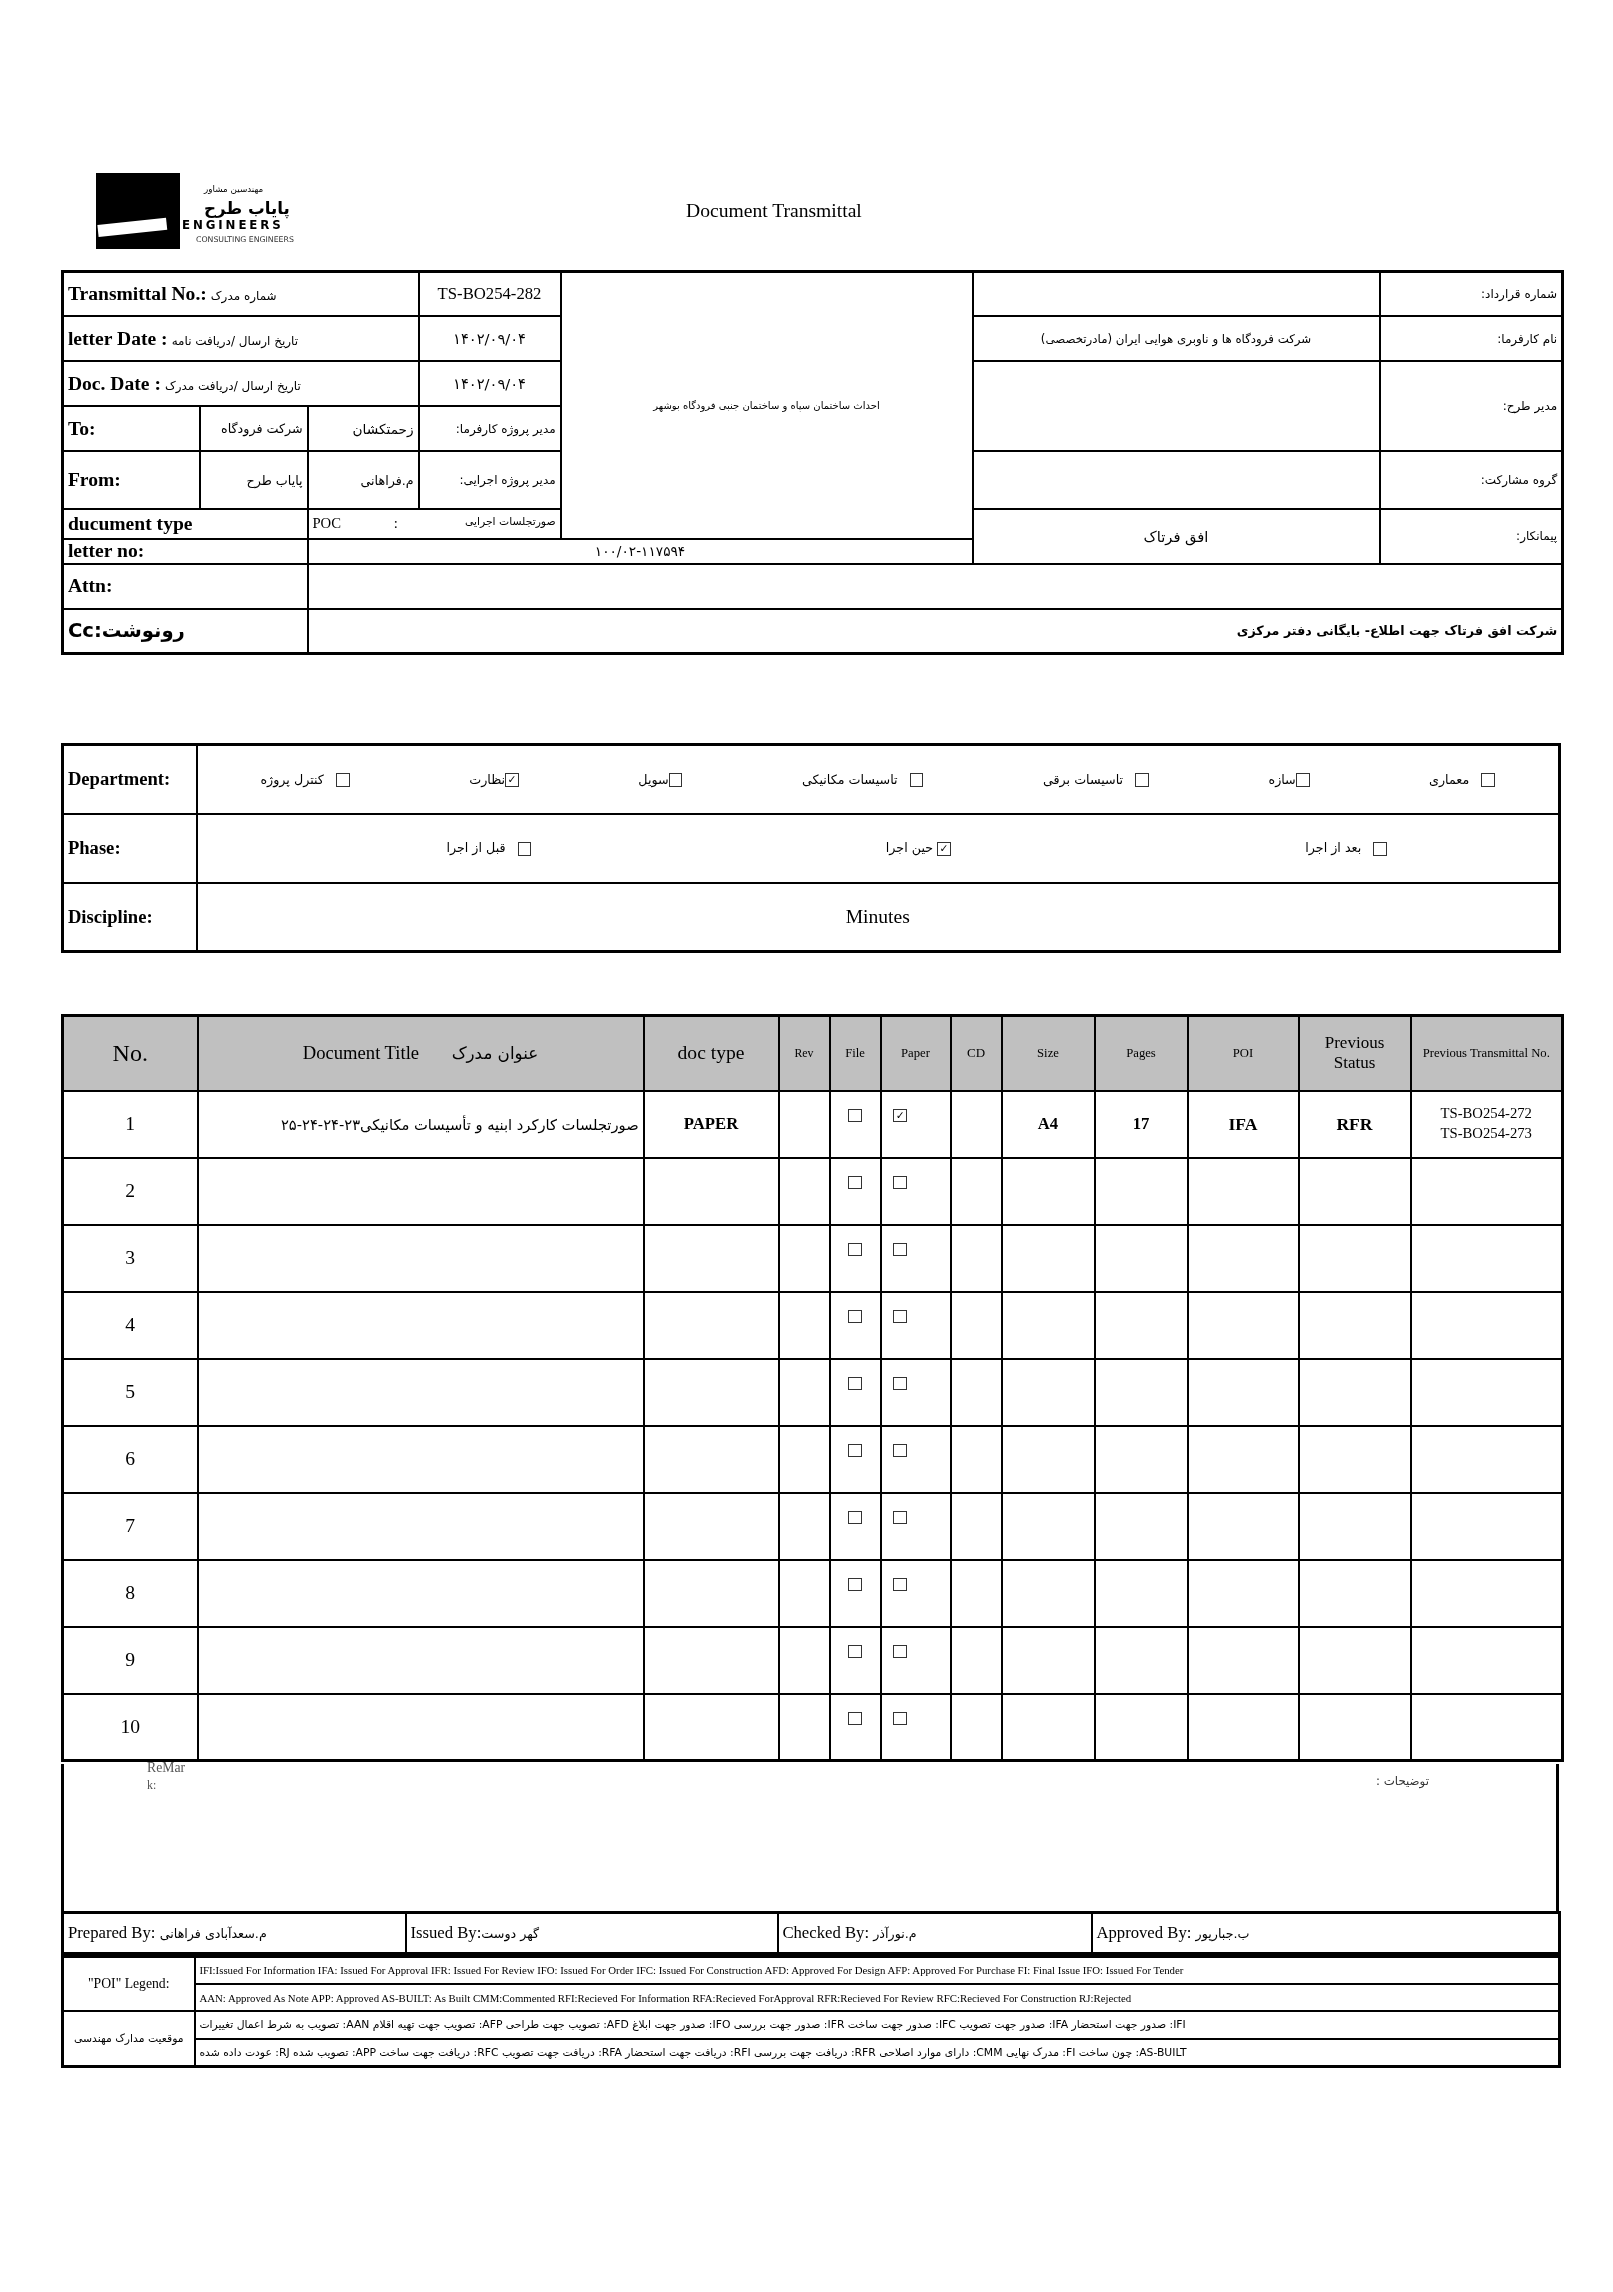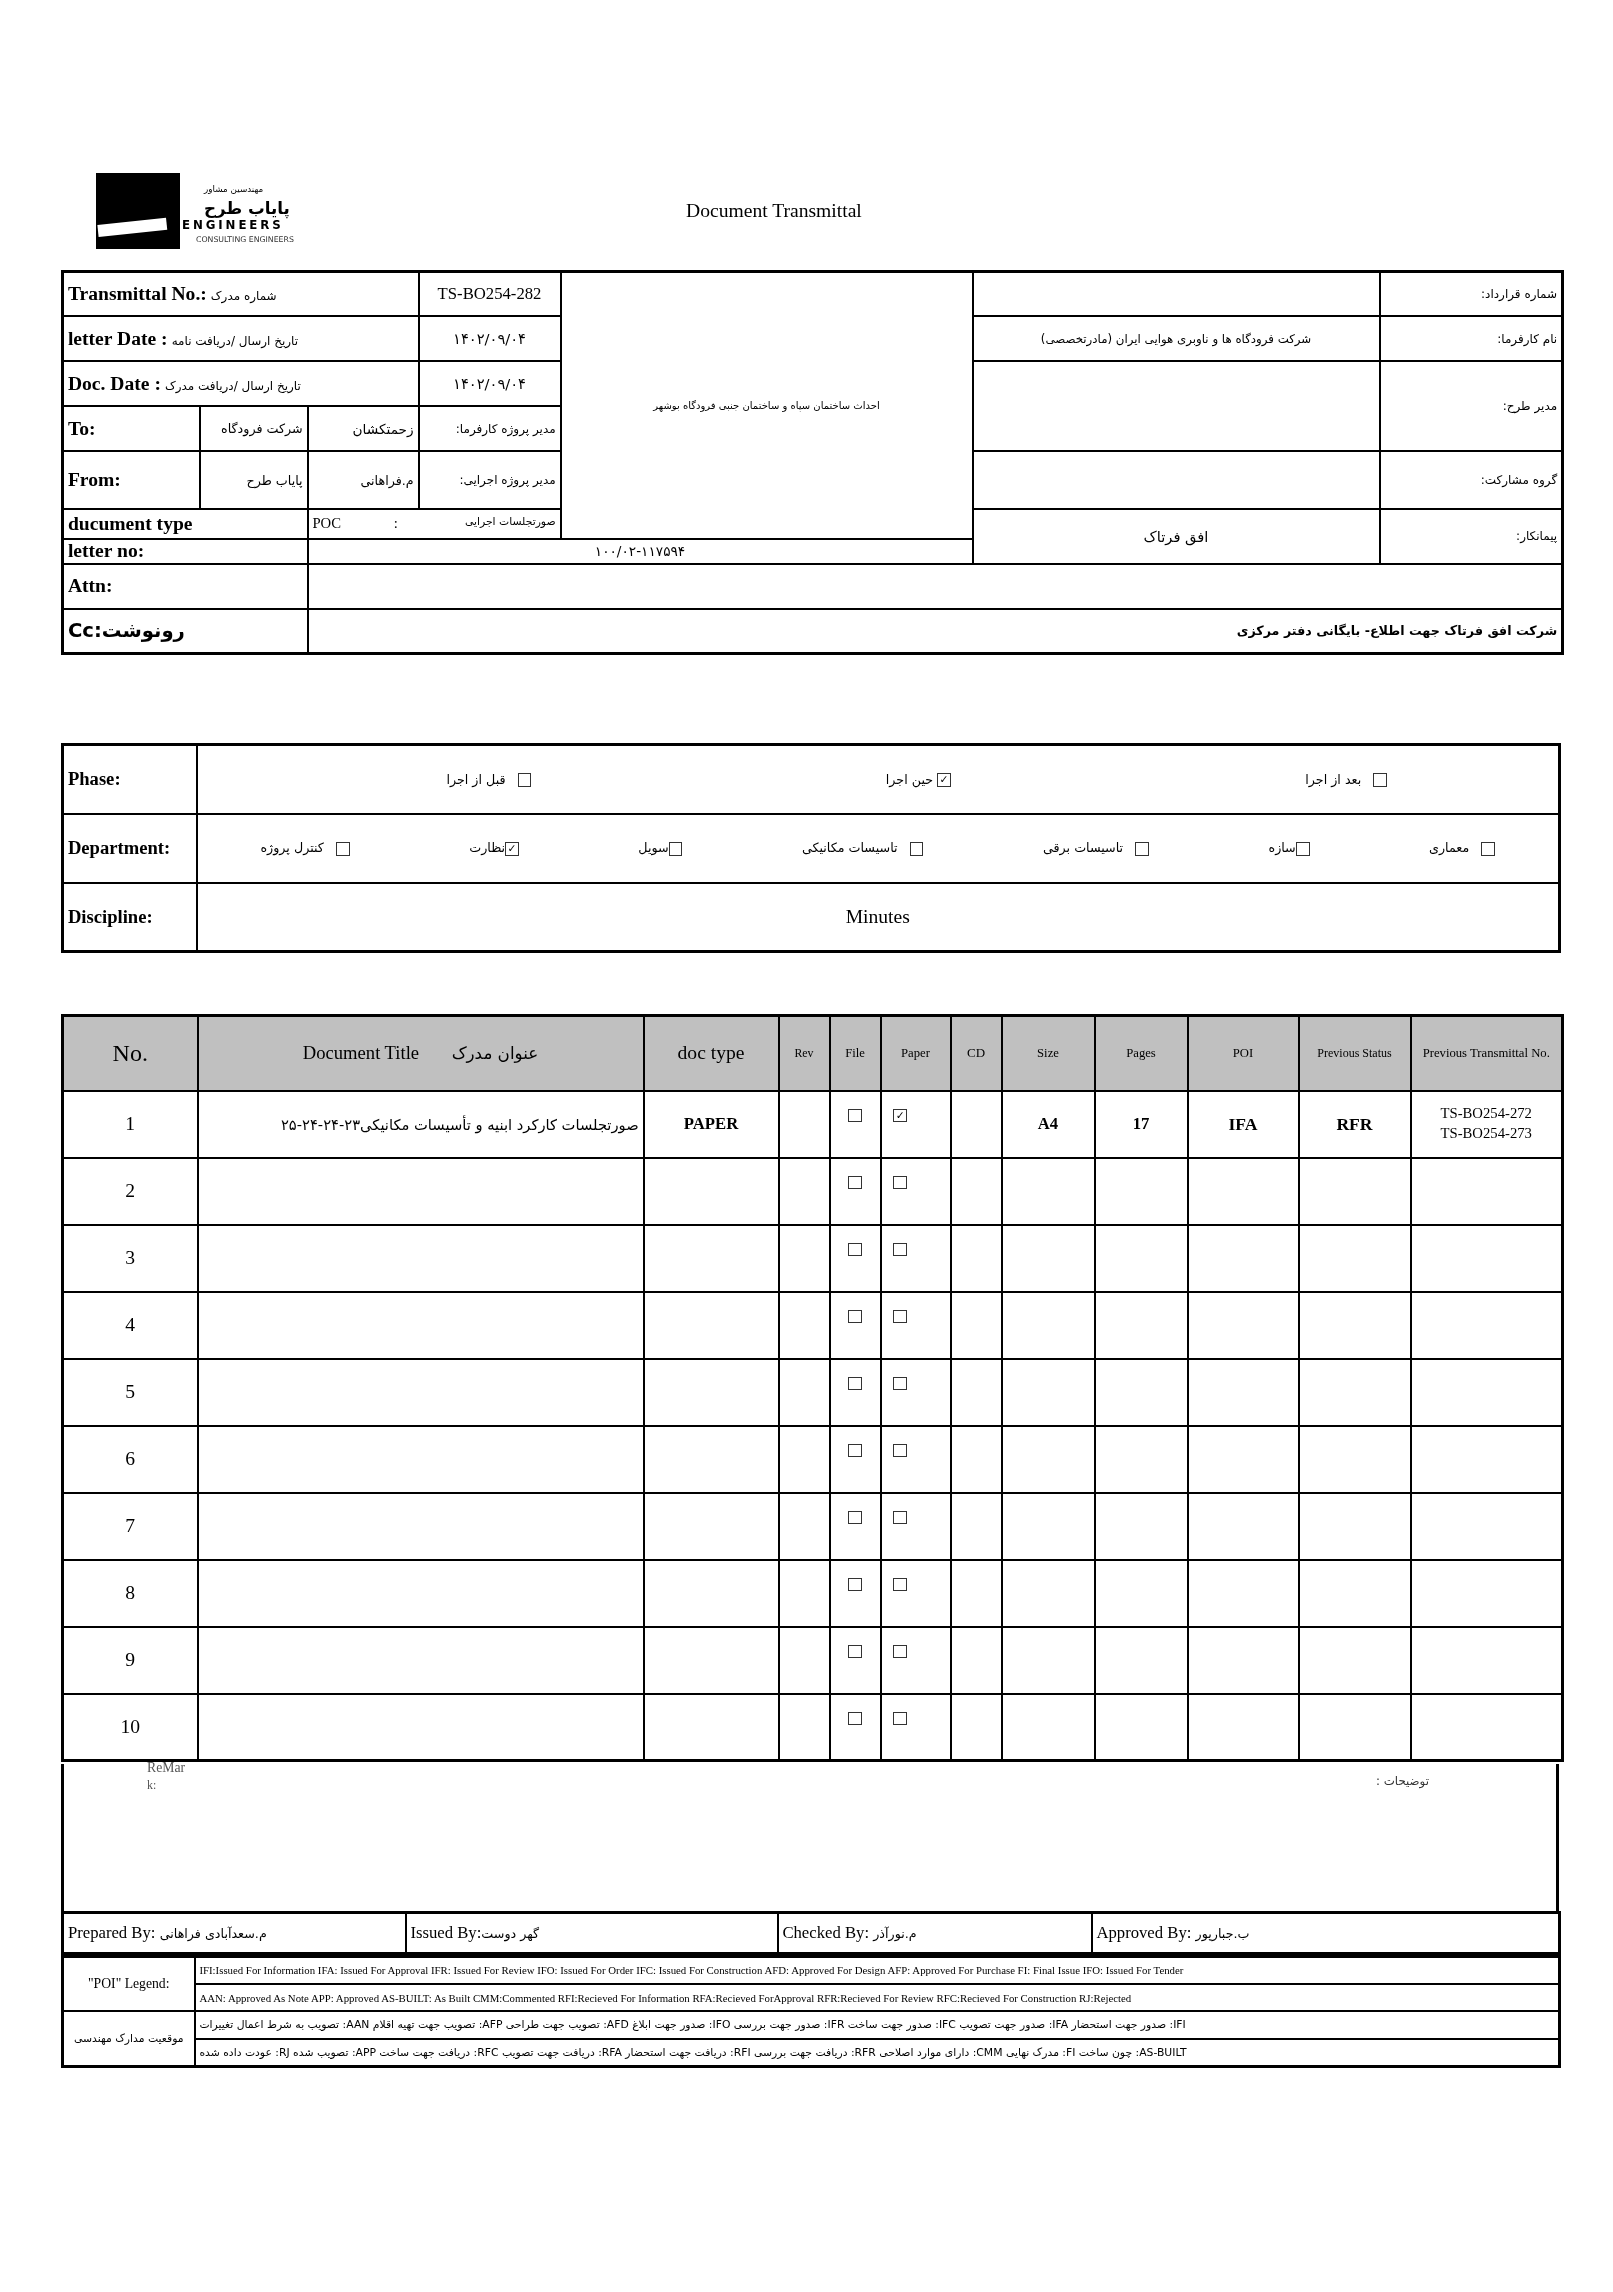--- a/index.html
+++ b/index.html
@@ -105,40 +105,40 @@
 </tbody>
   </table>
 
 <table class="outer" style="left:61px; top:743px; width:1500px; height:208px;">
   <colgroup>
       <col style="width:134px">
       <col>
     </colgroup>
   <tbody>
       <tr style="height:69px">
-    <td class="lbl-en" style="font-size:18.6px">Phase:</td>
-    <td>
-      <div class="fa" style="display:flex; justify-content:space-between; padding:0 167px 0 245px; font-size:12.7px;">
-        <span><span class="cb"></span>&nbsp;&nbsp;&nbsp;<span>بعد از اجرا</span></span>
-        <span><span class="cb">✓</span>&nbsp;<span>حین اجرا</span></span>
-        <span><span class="cb"></span>&nbsp;&nbsp;&nbsp;<span>قبل از اجرا</span></span>
-      </div>
-    </td>
-  </tr>
-  <tr style="height:69px">
     <td class="lbl-en" style="font-size:18.6px">Department:</td>
     <td>
       <div class="fa" style="display:flex; justify-content:space-between; padding:0 59px 0 59px; font-size:12.7px;">
         <span><span class="cb"></span>&nbsp;&nbsp;&nbsp;<span>معماری</span></span>
         <span><span class="cb"></span><span>سازه</span></span>
         <span><span class="cb"></span>&nbsp;&nbsp;&nbsp;<span>تاسیسات برقی</span></span>
         <span><span class="cb"></span>&nbsp;&nbsp;&nbsp;<span>تاسیسات مکانیکی</span></span>
         <span><span class="cb"></span><span>سویل</span></span>
         <span><span class="cb">✓</span><span>نظارت</span></span>
         <span><span class="cb"></span>&nbsp;&nbsp;&nbsp;<span>کنترل پروژه</span></span>
+      </div>
+    </td>
+  </tr>
+  <tr style="height:69px">
+    <td class="lbl-en" style="font-size:18.6px">Phase:</td>
+    <td>
+      <div class="fa" style="display:flex; justify-content:space-between; padding:0 167px 0 245px; font-size:12.7px;">
+        <span><span class="cb"></span>&nbsp;&nbsp;&nbsp;<span>بعد از اجرا</span></span>
+        <span><span class="cb">✓</span>&nbsp;<span>حین اجرا</span></span>
+        <span><span class="cb"></span>&nbsp;&nbsp;&nbsp;<span>قبل از اجرا</span></span>
       </div>
     </td>
   </tr>
   <tr style="height:69px">
     <td class="lbl-en" style="font-size:18.6px">Discipline:</td>
     <td class="center" style="font-size:19.6px">Minutes</td>
   </tr>
 </tbody>
   </table>
 
@@ -162,21 +162,21 @@
     <th class="hdr" style="font-size:24px">No.</th>
     <th class="hdr" style="font-size:18.6px"><span>Document Title</span>&nbsp;&nbsp;&nbsp;&nbsp;&nbsp;&nbsp;&nbsp;<span class="fa" style="font-size:16.7px">عنوان مدرک</span></th>
     <th class="hdr" style="font-size:19.6px; font-weight:normal">doc type</th>
     <th class="hdr" style="font-size:11.8px">Rev</th>
     <th class="hdr" style="font-size:12.7px">File</th>
     <th class="hdr" style="font-size:12.7px">Paper</th>
     <th class="hdr" style="font-size:13px">CD</th>
     <th class="hdr" style="font-size:12.7px">Size</th>
     <th class="hdr" style="font-size:12.7px">Pages</th>
     <th class="hdr" style="font-size:12.7px">POI</th>
-    <th class="hdr" style="font-size:12px; white-space:normal">Previous Status</th>
+    <th class="hdr" style="font-size:17px; white-space:normal">Previous Status</th>
     <th class="hdr" style="font-size:12.7px; white-space:normal">Previous Transmittal No.</th>
   </tr>
   </tbody>
     <tbody id="doc-rows">
   <tr style="height:67px">
     <td class="center" style="font-size:19.6px">1</td>
     <td class="fa right" style="font-size:14.7px">صورتجلسات کارکرد ابنیه و تأسیسات مکانیکی۲۳-۲۴-۲۴-۲۵</td>
     <td class="center" style="font-size:16.7px; font-weight:bold">PAPER</td>
     <td class="center"></td>
     <td class="center" style="vertical-align:top; padding-top:13.7px"><span class="cb"></span></td>

